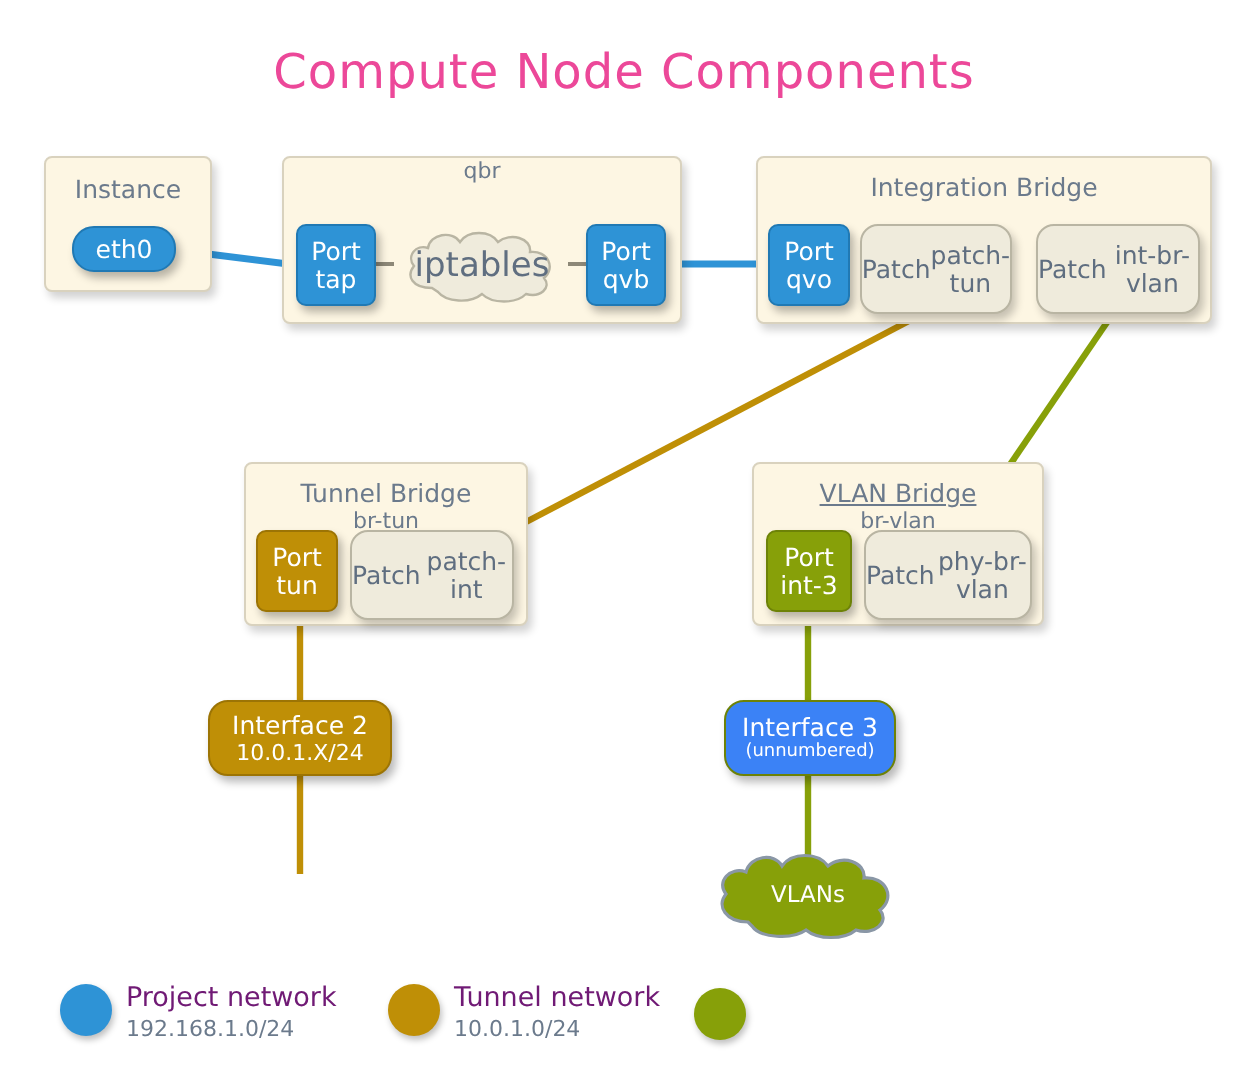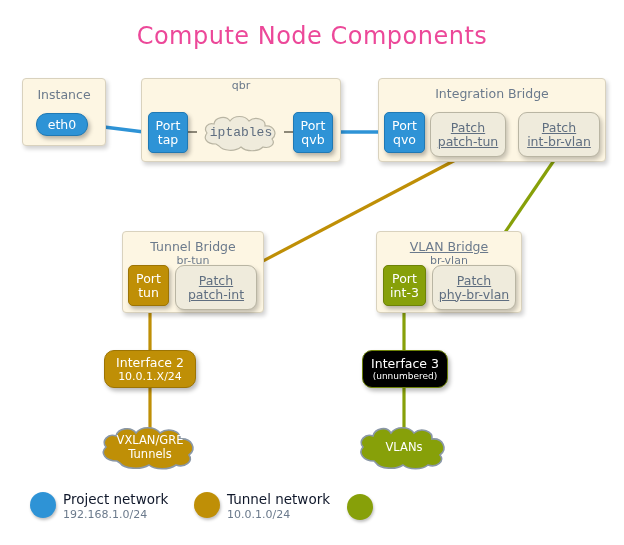--- a/index.html
+++ b/index.html
@@ -92,62 +92,60 @@
   .patch {
     position: absolute;
     background: #efebdc;
     border: 1px solid #b9b5a3;
     border-radius: 9px;
     box-shadow: 2px 3px 4px rgba(0,0,0,0.22);
     color: #5f6e80;
     text-align: center;
     box-sizing: border-box;
     display: flex;
-    flex-direction: column;
     align-items: center;
     justify-content: center;
     line-height: 14px;
     font-size: 12.5px;
-    text-decoration: underline;
   }
 
   
   .iface {
     position: absolute;
     border-radius: 10px;
     box-shadow: 2px 3px 4px rgba(0,0,0,0.28);
     color: #ffffff;
     text-align: center;
     box-sizing: border-box;
     display: flex;
     flex-direction: column;
     align-items: center;
     justify-content: center;
   }
   .iface.gold  { background: #bf8f06; border: 1px solid #9c7404; }
-  .iface.olive { background: #000000; border: 1px solid #6d8207; }
+  .iface.olive { background: #3b82f6; border: 1px solid #6d8207; }
   .iface-name { font-size: 12.5px; line-height: 15px; }
   .iface-sub  { font-size: 11px; line-height: 13px; }
   .iface-sub.small { font-size: 9px; line-height: 11px; }
 
   
   .cloudwrap { position: absolute; }
   .cloudwrap svg { display: block; overflow: visible; }
   .cloud-label {
     position: absolute;
     left: 0; top: 0;
     width: 100%; height: 100%;
     display: flex;
     align-items: center;
     justify-content: center;
     text-align: center;
     line-height: 14px;
     pointer-events: none;
   }
-  .cloud-label.dark { color: #5f6e80; font-size: 13px; font-family: Liberation Mono, monospace; }
+  .cloud-label.dark { color: #5f6e80; font-size: 17px; }
   .cloud-label.light { color: #ffffff; font-size: 11.5px; }
 
   
   .dash {
     position: absolute;
     height: 2px;
     background: #8d8878;
   }
 
   
@@ -155,21 +153,21 @@
     position: absolute;
     width: 26px; height: 26px;
     border-radius: 50%;
     box-shadow: 1px 2px 3px rgba(0,0,0,0.25);
   }
   .legend-dot.blue  { background: #2e93d6; }
   .legend-dot.gold  { background: #bf8f06; }
   .legend-dot.olive { background: #87a009; }
   .legend-name {
     position: absolute;
-    color: #0f172a;
+    color: #701a75;
     font-size: 13.5px;
     line-height: 16px;
     white-space: nowrap;
   }
   .legend-sub {
     position: absolute;
     color: #6b7a8c;
     font-size: 11px;
     line-height: 13px;
     white-space: nowrap;
@@ -282,32 +280,20 @@
   <div class="iface gold" style="left:104px; top:350px; width:92px; height:38px;">
     <span class="iface-name">Interface 2</span>
     <span class="iface-sub">10.0.1.X/24</span>
   </div>
 
   <div class="iface olive" style="left:362px; top:350px; width:86px; height:38px;">
     <span class="iface-name">Interface 3</span>
     <span class="iface-sub small">(unnumbered)</span>
   </div>
 
-  <div class="cloudwrap" style="left:97px; top:425px; width:106px; height:44px;">
-    <svg width="106" height="44" viewBox="0 0 106 44">
-      <path d="M20,36 C8,36 3,28 9,22 C4,16 11,8 19,11 C21,3 34,1 39,8
-               C44,1 58,1 63,8 C71,2 84,6 83,14 C95,13 100,24 92,30
-               C97,36 88,43 79,40 C72,45 58,45 52,40
-               C44,45 27,44 23,38 Z" fill="#bf8f06" stroke="#8a97a6" stroke-width="1.6"></path>
-    </svg>
-    <div class="cloud-label light" style="flex-direction:column;">
-      <span>VXLAN/GRE</span>
-      <span>Tunnels</span>
-    </div>
-  </div>
 
   <div class="cloudwrap" style="left:355px; top:425px; width:98px; height:44px;">
     <svg width="98" height="44" viewBox="0 0 98 44">
       <path d="M19,36 C8,36 3,28 8,22 C3,16 10,8 18,11 C20,3 32,1 36,8
                C41,1 54,1 59,8 C66,2 78,6 77,14 C88,13 93,24 85,30
                C90,36 82,43 73,40 C67,45 54,45 48,40
                C41,45 25,44 21,38 Z" fill="#87a009" stroke="#8a97a6" stroke-width="1.6"></path>
     </svg>
     <div class="cloud-label light">
       <span>VLANs</span>

